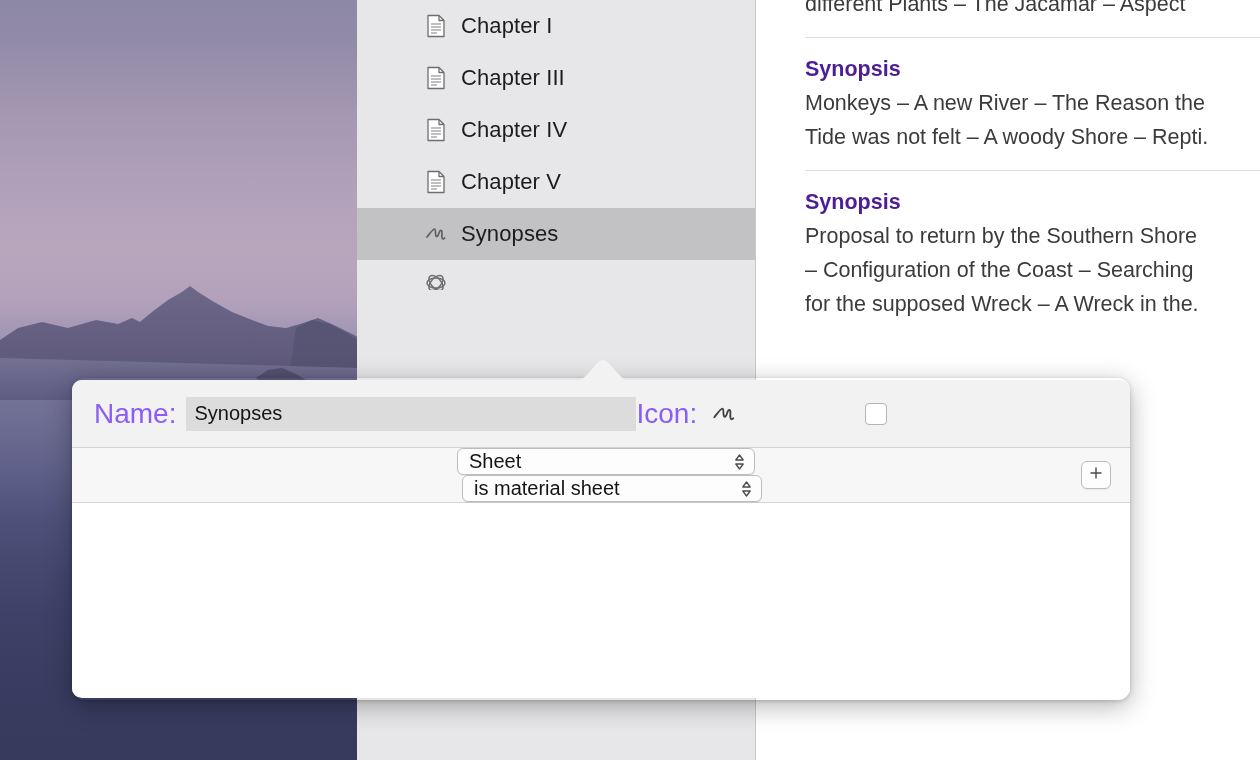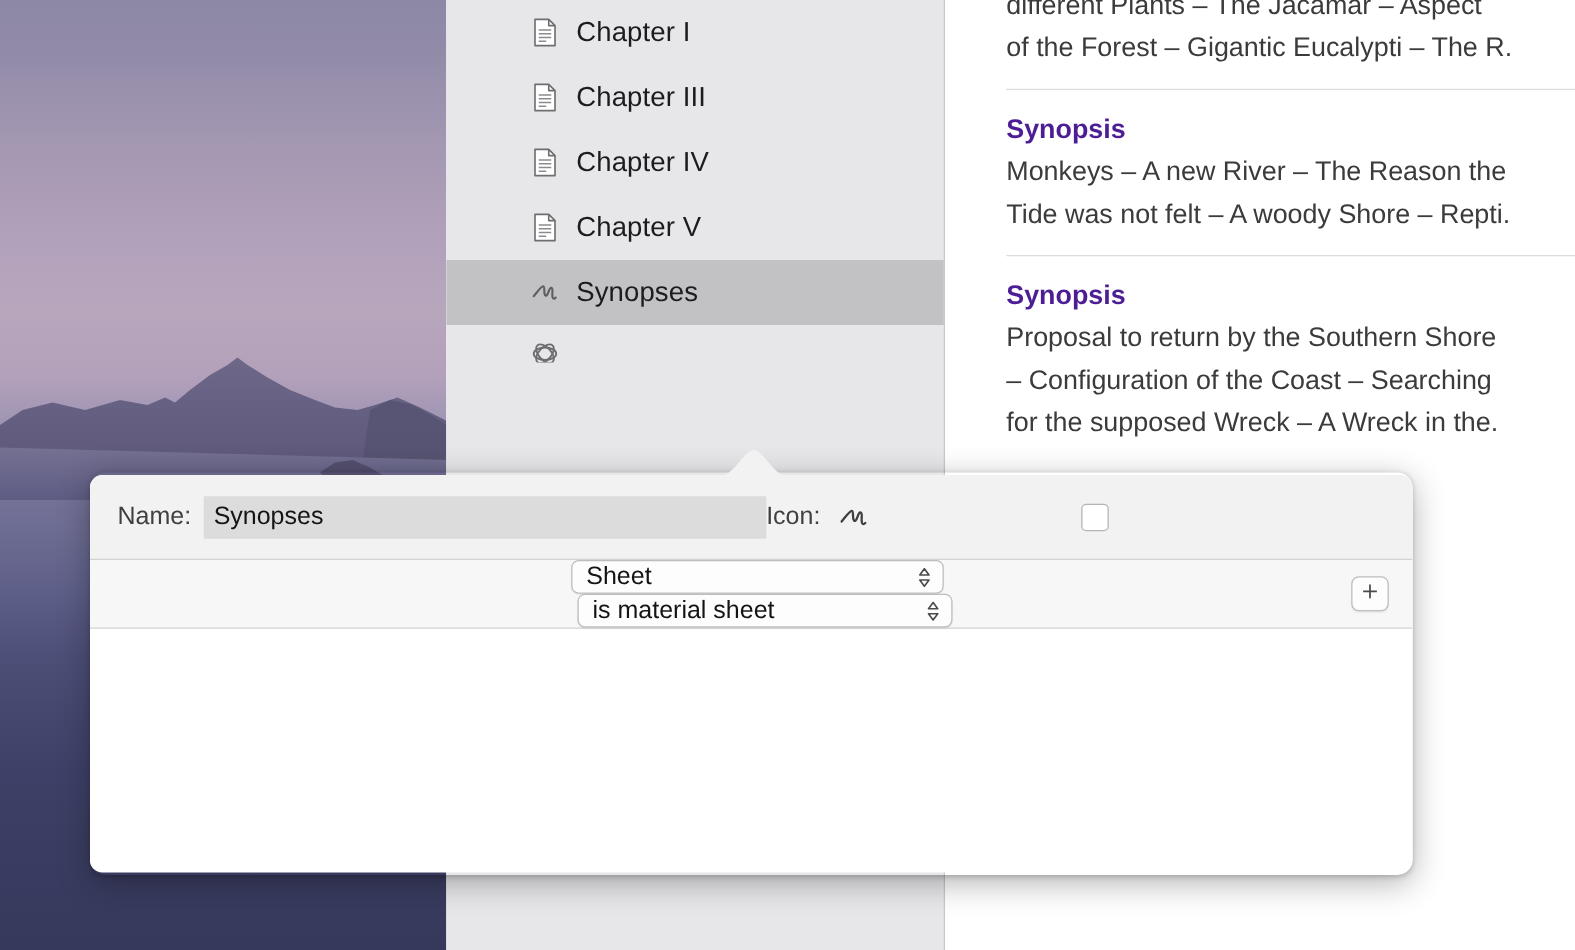--- a/index.html
+++ b/index.html
@@ -112,21 +112,21 @@
     overflow: hidden;
   }
   #pop-header {
     position: relative;
     height: 68px;
     background: #f2f2f2;
     border-bottom: 1px solid #d4d4d6;
     display: flex; align-items: center;
   }
   #pop-header .field-label {
-    font-size: 20px; color: #404040;
+    font-size: 28px; color: #8b5cf6;
   }
   #name-label { margin-left: 22px; }
   #name-input {
     margin-left: 10px;
     width: 450px; height: 34px;
     background: #dcdcdc;
     border: none; outline: none;
     font-family: "Liberation Sans", sans-serif;
     font-size: 20px; color: #141416;
     padding: 0 8px;
@@ -304,21 +304,20 @@
       </span>
       <span class="row-label"></span>
     </div>
   </div>
 
   <div id="editor">
     <div id="editor-inner">
 
       <div>
         <div class="doc-line clip-top">different Plants – The Jacamar – Aspect</div>
-        <div class="doc-line">of the Forest – Gigantic Eucalypti – The R.</div>
       </div>
 
       <div class="doc-sep"></div>
 
       <div>
         <div class="doc-head">Synopsis</div>
         <div class="doc-line">Monkeys – A new River – The Reason the</div>
         <div class="doc-line">Tide was not felt – A woody Shore – Repti.</div>
       </div>
 

